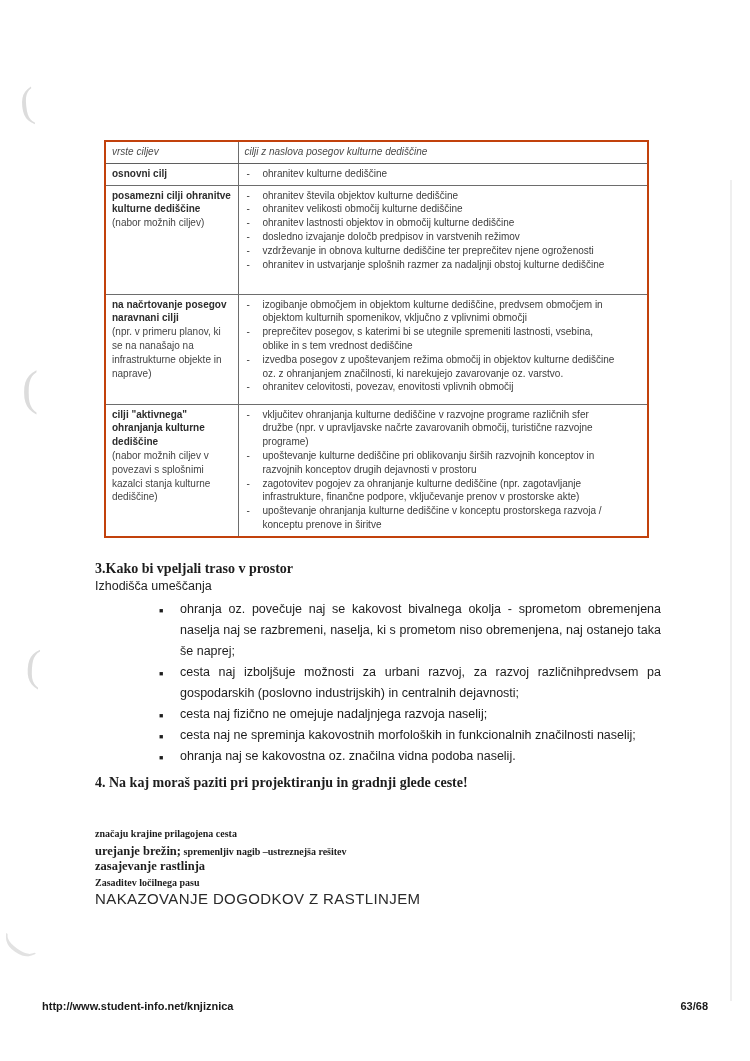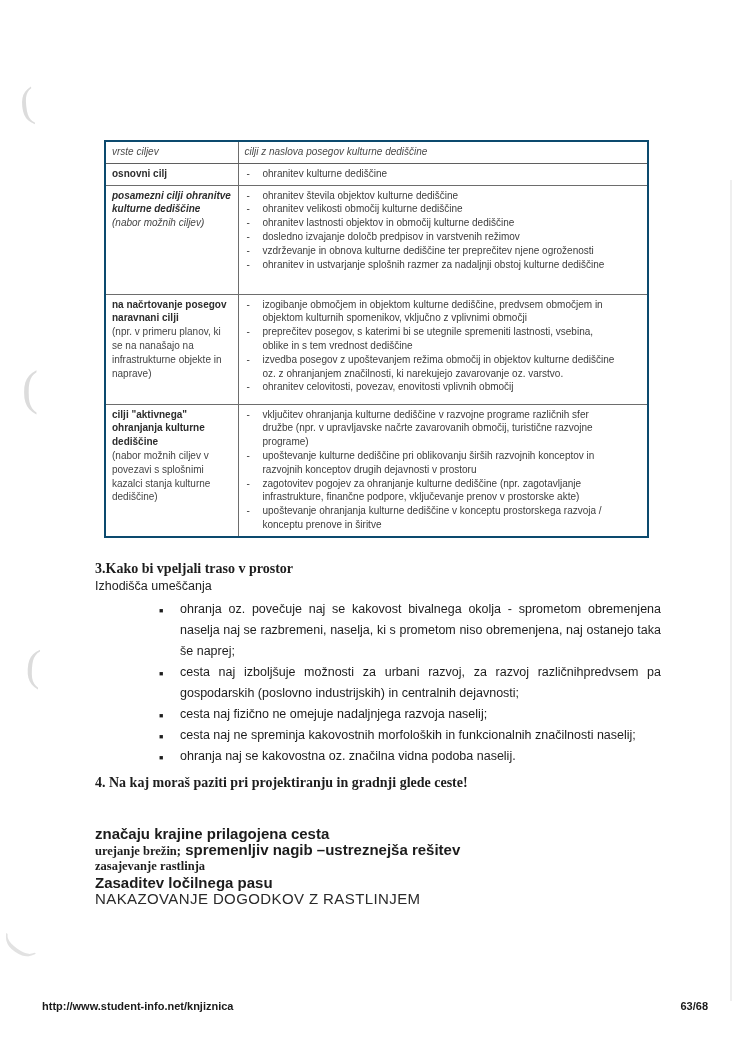--- a/index.html
+++ b/index.html
@@ -37,21 +37,21 @@
   
   .goals-table {
     position: absolute;
     left: 104px; top: 140px;
     width: 543px;
     border-collapse: collapse;
     table-layout: fixed;
     font-size: 10px;
     line-height: 13.8px;
     color: #3d3d3d;
-    border: 2px solid #0c4a6e;
+    border: 2px solid #c2410c;
   }
   .goals-table td {
     border: 1px solid #6d6d6d;
     vertical-align: top;
     padding: 3px 6px 4px 6px;
   }
   .col-type  { width: 133px; }
   .col-goals { width: 410px; }
   .row-head td {
     font-style: italic;
@@ -66,21 +66,21 @@
     position: relative;
     padding-left: 18px;
   }
   .goal::before {
     content: "-";
     position: absolute;
     left: 2px; top: 0;
     color: #3d3d3d;
   }
   .goal-text { display: inline-block; max-width: 352px; }
-  .h-r2 { height: 109px; font-style: italic; }
+  .h-r2 { height: 109px; }
   .h-r3 { height: 110px; }
   .h-r4 { height: 129px; }
 
   
   .sec3 {
     position: absolute;
     left: 95px; top: 561px;
     width: 566px;
     color: #1f1f1f;
   }
@@ -128,21 +128,21 @@
   }
 
   
   .notes {
     position: absolute;
     left: 95px; top: 826px;
     width: 560px;
     color: #1c1c1c;
   }
   .note-line { line-height: 15.5px; }
-  .note-sans-bold  { font-family: Liberation Sans, sans-serif;  font-weight: bold; font-size: 15px; }
+  .note-sans-bold  { font-family: Liberation Serif, serif;  font-weight: bold; font-size: 10px; }
   .note-serif-bold { font-family: "Liberation Serif", serif;      font-weight: bold; font-size: 12.5px; }
   .note-caps {
     font-family: "Liberation Sans", sans-serif;
     font-weight: 400;
     font-size: 15px;
     line-height: 17px;
     color: #2a2a2a;
     letter-spacing: 0.4px;
   }
 

